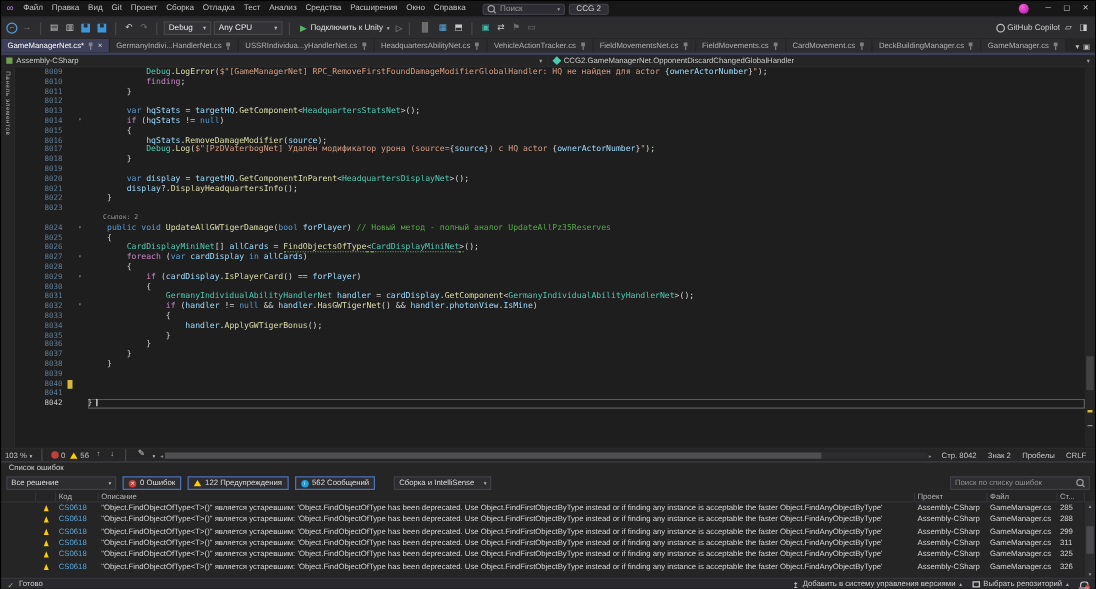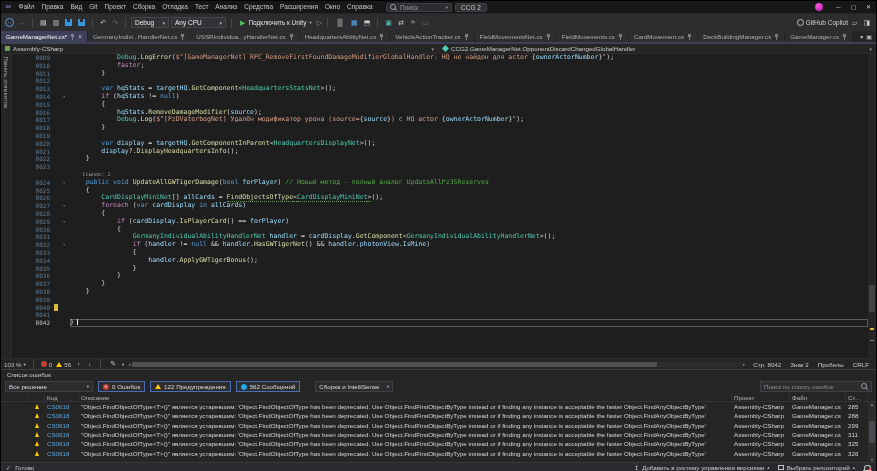--- a/index.html
+++ b/index.html
@@ -269,21 +269,21 @@
     </div>
   </div>
 
   <div class="main">
     <div class="side-strip">
       <span>Панель элементов</span>
     </div>
     <div class="editor">
       <div id="code">
           <div class="line"><span class="gmargin"></span><span class="ln">8009</span><span class="chg"></span><span class="fold"></span><span class="codeline"><span style="color: rgb(212, 212, 212);">            </span><span style="color: rgb(78, 201, 176);">Debug</span><span style="color: rgb(212, 212, 212);">.</span><span style="color: rgb(220, 220, 170);">LogError</span><span style="color: rgb(212, 212, 212);">(</span><span style="color: rgb(214, 157, 133);">$"[GameManagerNet] RPC_RemoveFirstFoundDamageModifierGlobalHandler: HQ не найден для actor </span><span style="color: rgb(212, 212, 212);">{</span><span style="color: rgb(156, 220, 254);">ownerActorNumber</span><span style="color: rgb(212, 212, 212);">}</span><span style="color: rgb(214, 157, 133);">"</span><span style="color: rgb(212, 212, 212);">);</span></span></div>
-          <div class="line"><span class="gmargin"></span><span class="ln">8010</span><span class="chg"></span><span class="fold"></span><span class="codeline"><span style="color: rgb(212, 212, 212);">            </span><span style="color: rgb(197, 134, 192);">faster</span><span style="color: rgb(212, 212, 212);">;</span></span></div>
+          <div class="line"><span class="gmargin"></span><span class="ln">8010</span><span class="chg"></span><span class="fold"></span><span class="codeline"><span style="color: rgb(212, 212, 212);">            </span><span style="color: rgb(197, 134, 192);">finding</span><span style="color: rgb(212, 212, 212);">;</span></span></div>
           <div class="line"><span class="gmargin"></span><span class="ln">8011</span><span class="chg"></span><span class="fold"></span><span class="codeline"><span style="color: rgb(212, 212, 212);">        }</span></span></div>
           <div class="line"><span class="gmargin"></span><span class="ln">8012</span><span class="chg"></span><span class="fold"></span><span class="codeline"></span></div>
           <div class="line"><span class="gmargin"></span><span class="ln">8013</span><span class="chg"></span><span class="fold"></span><span class="codeline"><span style="color: rgb(212, 212, 212);">        </span><span style="color: rgb(86, 156, 214);">var</span><span style="color: rgb(212, 212, 212);"> </span><span style="color: rgb(156, 220, 254);">hqStats</span><span style="color: rgb(212, 212, 212);"> = </span><span style="color: rgb(156, 220, 254);">targetHQ</span><span style="color: rgb(212, 212, 212);">.</span><span style="color: rgb(220, 220, 170);">GetComponent</span><span style="color: rgb(212, 212, 212);">&lt;</span><span style="color: rgb(78, 201, 176);">HeadquartersStatsNet</span><span style="color: rgb(212, 212, 212);">&gt;();</span></span></div>
           <div class="line"><span class="gmargin"></span><span class="ln">8014</span><span class="chg"></span><span class="fold">▾</span><span class="codeline"><span style="color: rgb(212, 212, 212);">        </span><span style="color: rgb(197, 134, 192);">if</span><span style="color: rgb(212, 212, 212);"> (</span><span style="color: rgb(156, 220, 254);">hqStats</span><span style="color: rgb(212, 212, 212);"> != </span><span style="color: rgb(86, 156, 214);">null</span><span style="color: rgb(212, 212, 212);">)</span></span></div>
           <div class="line"><span class="gmargin"></span><span class="ln">8015</span><span class="chg"></span><span class="fold"></span><span class="codeline"><span style="color: rgb(212, 212, 212);">        {</span></span></div>
           <div class="line"><span class="gmargin"></span><span class="ln">8016</span><span class="chg"></span><span class="fold"></span><span class="codeline"><span style="color: rgb(212, 212, 212);">            </span><span style="color: rgb(156, 220, 254);">hqStats</span><span style="color: rgb(212, 212, 212);">.</span><span style="color: rgb(220, 220, 170);">RemoveDamageModifier</span><span style="color: rgb(212, 212, 212);">(</span><span style="color: rgb(156, 220, 254);">source</span><span style="color: rgb(212, 212, 212);">);</span></span></div>
           <div class="line"><span class="gmargin"></span><span class="ln">8017</span><span class="chg"></span><span class="fold"></span><span class="codeline"><span style="color: rgb(212, 212, 212);">            </span><span style="color: rgb(78, 201, 176);">Debug</span><span style="color: rgb(212, 212, 212);">.</span><span style="color: rgb(220, 220, 170);">Log</span><span style="color: rgb(212, 212, 212);">(</span><span style="color: rgb(214, 157, 133);">$"[PzDVaterbogNet] Удалён модификатор урона (source=</span><span style="color: rgb(212, 212, 212);">{</span><span style="color: rgb(156, 220, 254);">source</span><span style="color: rgb(212, 212, 212);">}</span><span style="color: rgb(214, 157, 133);">) с HQ actor </span><span style="color: rgb(212, 212, 212);">{</span><span style="color: rgb(156, 220, 254);">ownerActorNumber</span><span style="color: rgb(212, 212, 212);">}</span><span style="color: rgb(214, 157, 133);">"</span><span style="color: rgb(212, 212, 212);">);</span></span></div>
           <div class="line"><span class="gmargin"></span><span class="ln">8018</span><span class="chg"></span><span class="fold"></span><span class="codeline"><span style="color: rgb(212, 212, 212);">        }</span></span></div>
           <div class="line"><span class="gmargin"></span><span class="ln">8019</span><span class="chg"></span><span class="fold"></span><span class="codeline"></span></div>
           <div class="line"><span class="gmargin"></span><span class="ln">8020</span><span class="chg"></span><span class="fold"></span><span class="codeline"><span style="color: rgb(212, 212, 212);">        </span><span style="color: rgb(86, 156, 214);">var</span><span style="color: rgb(212, 212, 212);"> </span><span style="color: rgb(156, 220, 254);">display</span><span style="color: rgb(212, 212, 212);"> = </span><span style="color: rgb(156, 220, 254);">targetHQ</span><span style="color: rgb(212, 212, 212);">.</span><span style="color: rgb(220, 220, 170);">GetComponentInParent</span><span style="color: rgb(212, 212, 212);">&lt;</span><span style="color: rgb(78, 201, 176);">HeadquartersDisplayNet</span><span style="color: rgb(212, 212, 212);">&gt;();</span></span></div>

